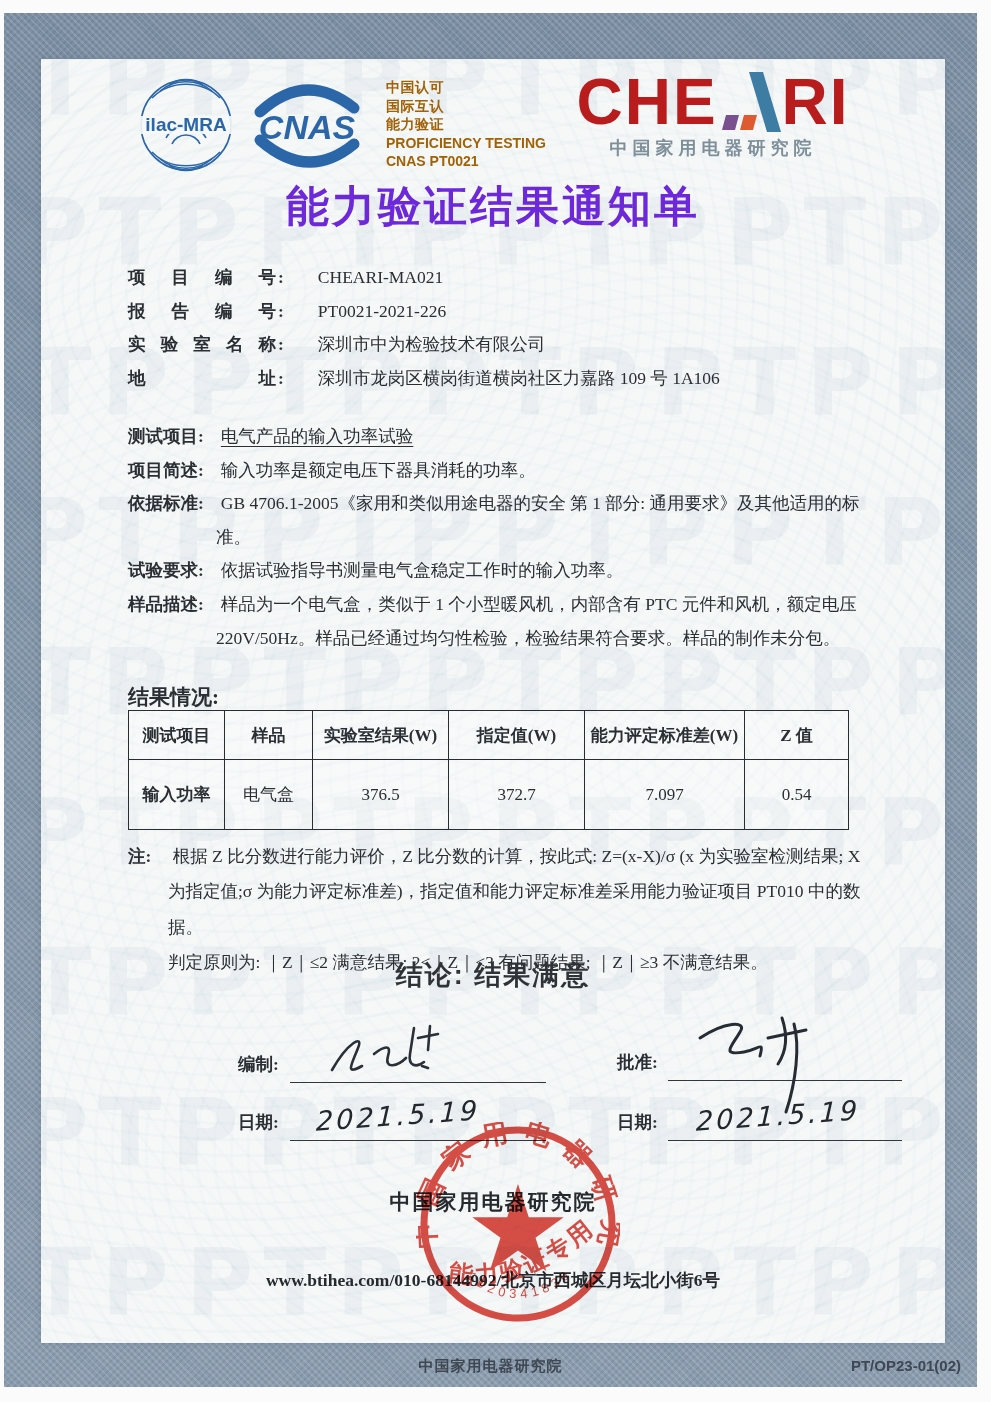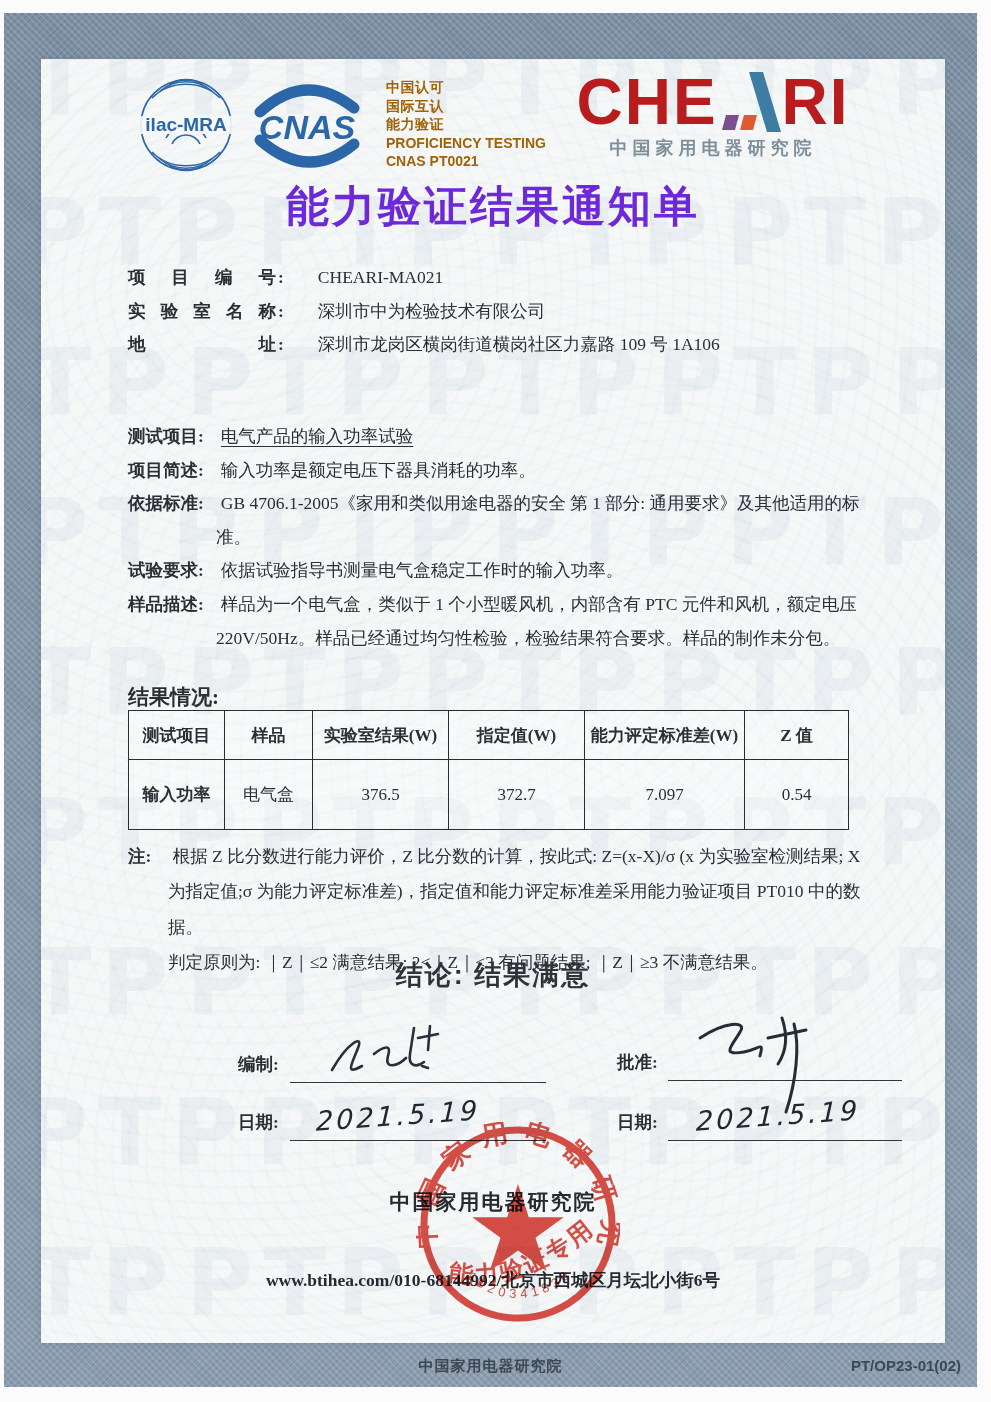--- a/index.html
+++ b/index.html
@@ -183,20 +183,23 @@
     </div>
   </div>
 
   <div class="title">能力验证结果通知单</div>
 
   <div class="fields">
     <div>
       <span class="f-label">项 目 编 号</span><span class="f-colon">:</span><span class="f-value">CHEARI-MA021</span>
     </div>
     <div>
+      <span class="f-label">报 告 编 号</span><span class="f-colon">:</span><span class="f-value">PT0021-2021-226</span>
+    </div>
+    <div>
       <span class="f-label">实 验 室 名 称</span><span class="f-colon">:</span><span class="f-value">深圳市中为检验技术有限公司</span>
     </div>
     <div>
       <span class="f-label">地 址</span><span class="f-colon">:</span><span class="f-value">深圳市龙岗区横岗街道横岗社区力嘉路 109 号 1A106</span>
     </div>
   </div>
 
   <div class="info">
     <div class="info-row">
       <span class="i-label">测试项目:</span><span class="u">电气产品的输入功率试验</span>

